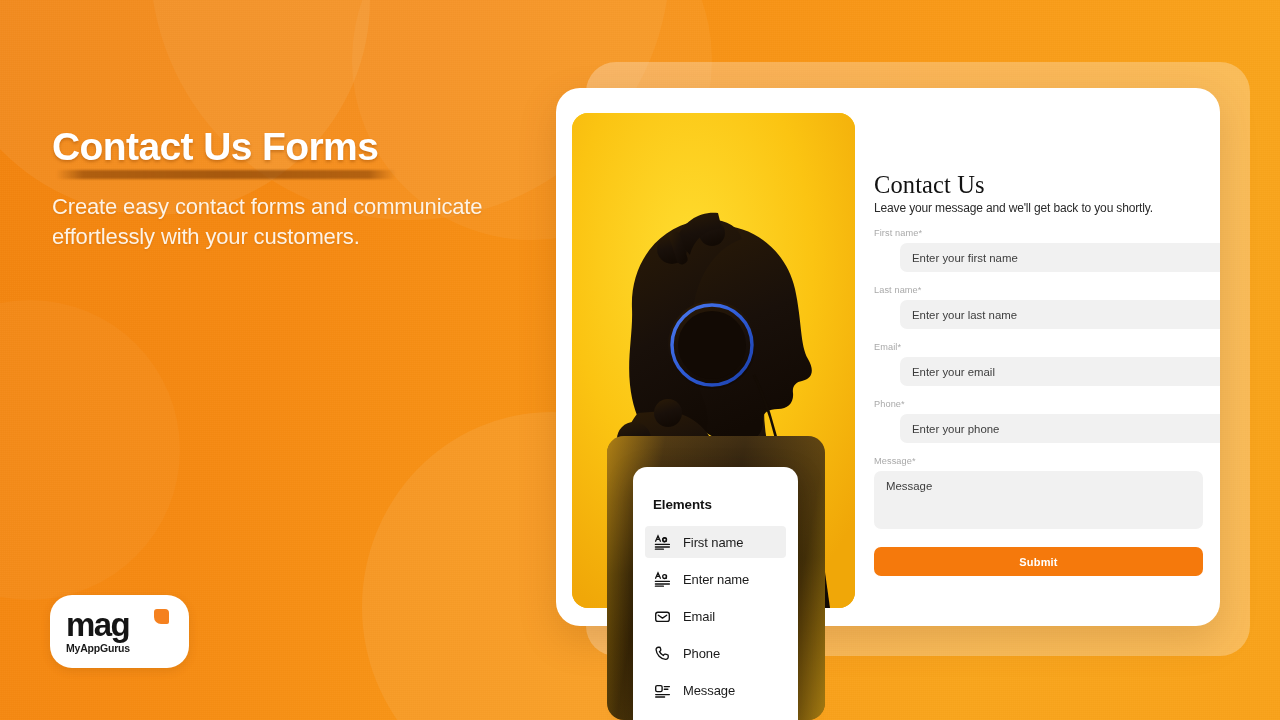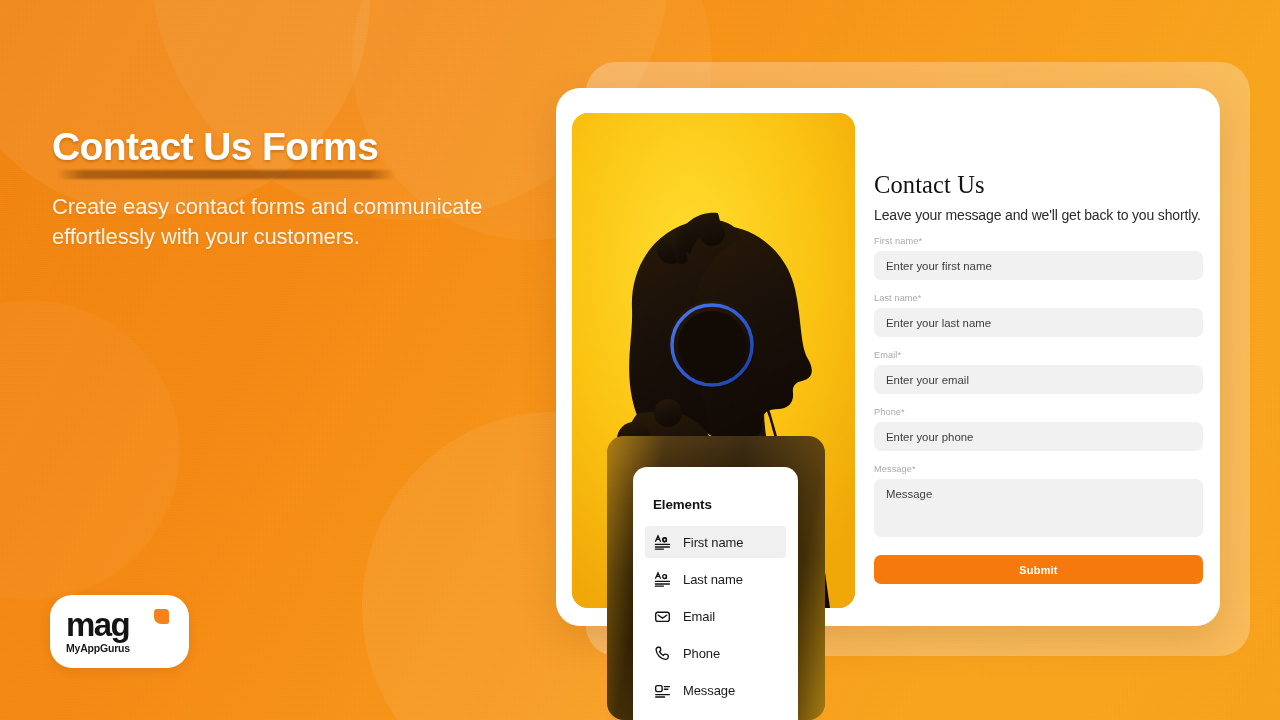--- a/index.html
+++ b/index.html
@@ -186,42 +186,43 @@
   }
   .form-title {
     font-family: "Liberation Serif", serif;
     font-size: 24.5px;
     font-weight: normal;
     color: #121212;
     letter-spacing: 0.1px;
     margin-top: 33px;
   }
   .form-sub {
-    margin-top: 8px;
-    font-size: 14px;
+    margin-top: 2px;
+    font-size: 12px;
     color: #2A2A2A;
     letter-spacing: -0.15px;
   }
   .field { margin-top: 13px; }
   .field-label {
     font-size: 9.2px;
     color: #A9A9A9;
     letter-spacing: 0.1px;
     margin-bottom: 5px;
   }
   .field-input {
     width: 100%;
     height: 29px;
     background: #F1F1F1;
     border: none;
     border-radius: 7px;
     padding: 0 12px;
     font-family: "Liberation Sans", sans-serif;
     font-size: 11.4px;
     color: #3C3C3C;
+    margin-left: 26px;
   }
   .field-input::placeholder { color: #3C3C3C; opacity: 1; }
   .field-textarea {
     width: 100%;
     height: 58px;
     background: #F1F1F1;
     border: none;
     border-radius: 7px;
     padding: 9px 12px;
     resize: none;
@@ -441,21 +442,21 @@
 
     <div class="el-item">
       <span class="el-icon">
         <svg width="17" height="17" viewBox="0 0 17 17" fill="none" stroke="currentColor" stroke-width="1.3" stroke-linecap="round">
           <path d="M1.6 7.2 L4 1.8 L6.4 7.2 M2.5 5.4 H5.5" fill="none"></path>
           <path d="M12.4 4.4 v2.8" fill="none"></path>
           <circle cx="10.6" cy="5.6" r="1.9" fill="none"></circle>
           <path d="M1.4 10.4 H15.4 M1.4 13 H15.4 M1.4 15.2 H9.4"></path>
         </svg>
       </span>
-      <span class="el-label">Last name</span>
+      <span class="el-label">Enter name</span>
     </div>
 
     <div class="el-item">
       <span class="el-icon">
         <svg width="17" height="17" viewBox="0 0 17 17" fill="none" stroke="currentColor" stroke-width="1.35" stroke-linecap="round" stroke-linejoin="round">
           <rect x="1.7" y="4.2" width="13.6" height="9.2" rx="2.2"></rect>
           <path d="M4.3 7.2 L8.5 10.1 L12.7 7.2"></path>
         </svg>
       </span>
       <span class="el-label">Email</span>

